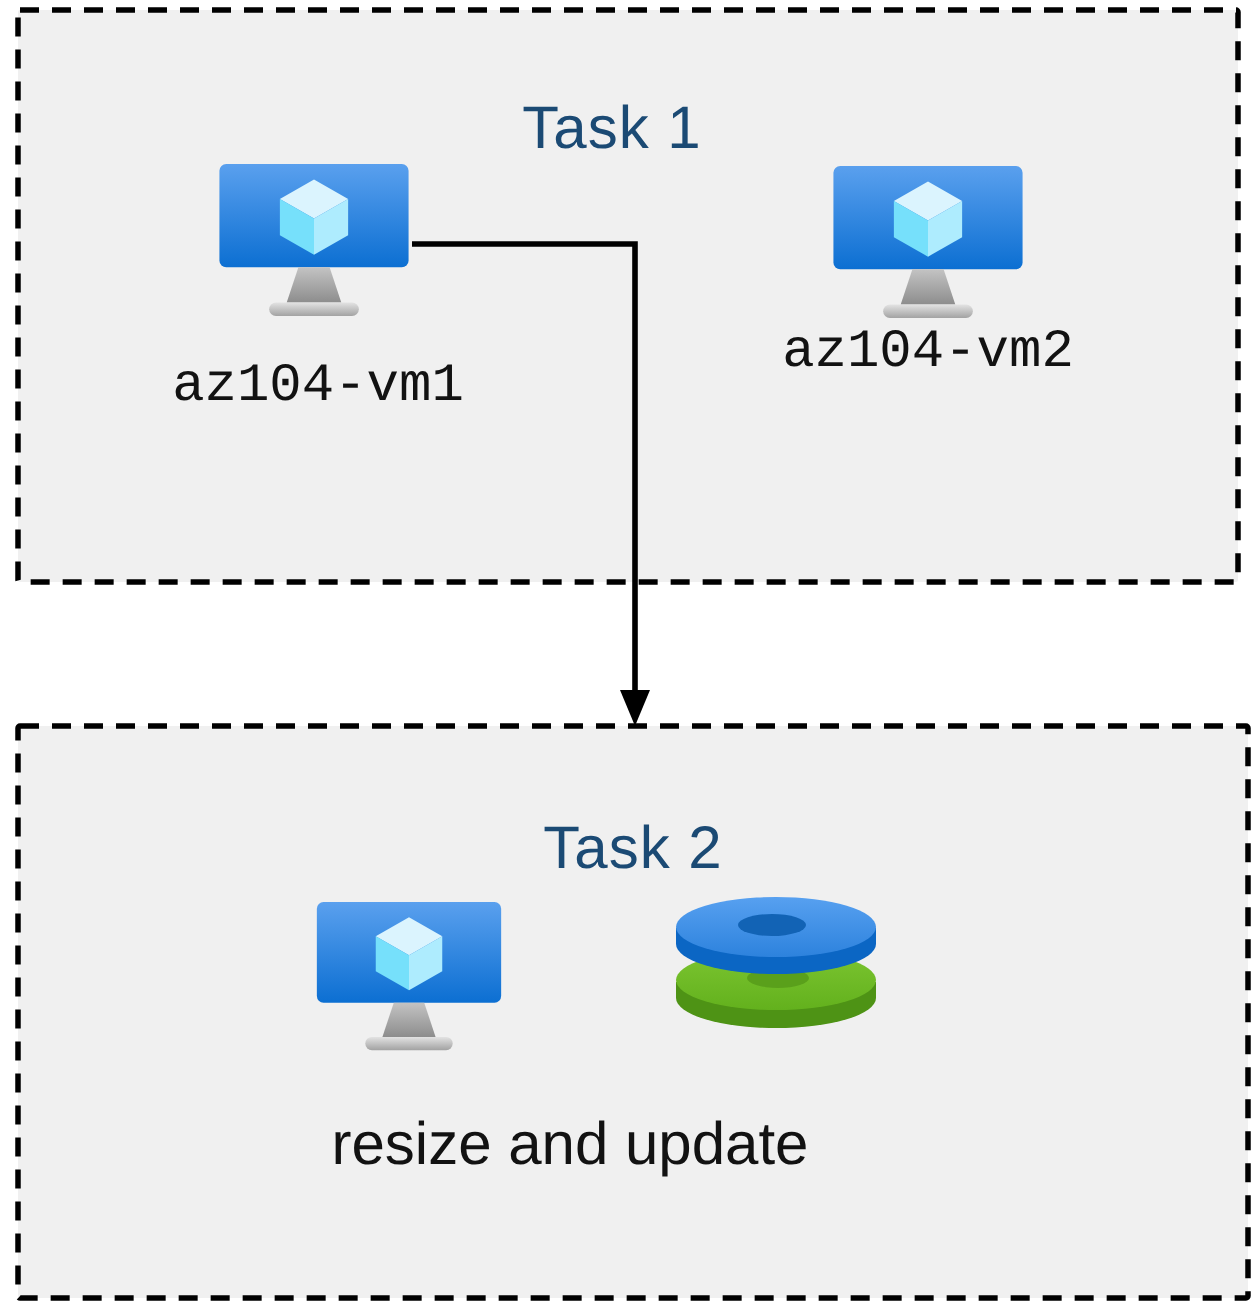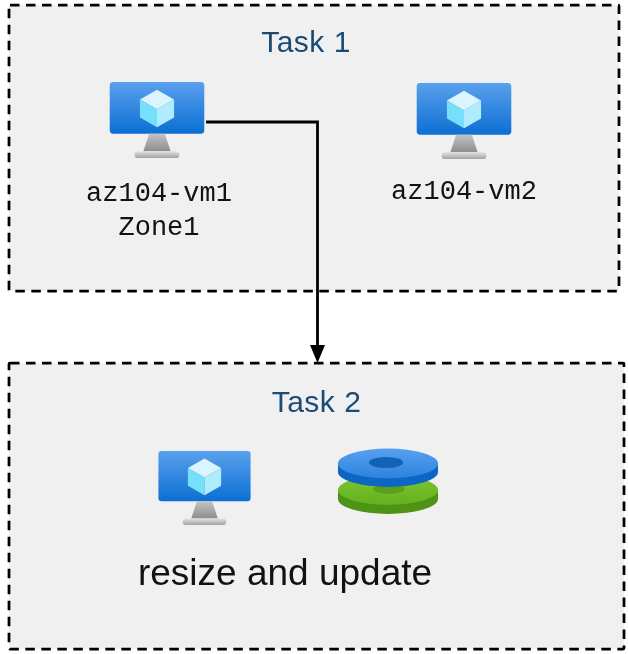--- a/index.html
+++ b/index.html
@@ -11,31 +11,32 @@
     overflow:hidden;
   }
   .layer{position:absolute;left:0;top:0;}
   .abs{position:absolute;}
   .task-title{
     color:var(--title,#1f4e79);
     font-size:30px;
     line-height:30px;
     text-align:center;
     letter-spacing:0.5px;
+    margin-top:23px;
   }
   .vm-label{
     color:var(--label,#111);
     font-size:27px;
     line-height:34px;
     text-align:center;
     font-family:Liberation Mono, monospace;
   }
   .caption{
     color:var(--label,#111);
-    font-size:37px;
+    font-size:30px;
     line-height:34px;
     text-align:center;
   }
 </style>
 </head>
 <body style="--background: #ffffff; --box-fill: #f0f0f0; --box-border: #000000; --title: #1b4a74; --label: #121212; --arrow: #000000; --vm-screen-top: #5aa0ee; --vm-screen-bottom: #0c6fd2; --cube-top: #dbf4fe; --cube-left: #76e0fb; --cube-right: #aeecfe; --disk-blue-top: #57a0f0; --disk-blue-side: #0b66c4; --disk-blue-hole: #1263b5; --disk-green-top: #7cc531; --disk-green-side: #4e9315; --disk-green-hole: #5aa01b;">
 
 <div class="stage">
 
   <svg width="0" height="0" style="position:absolute" aria-hidden="true">
@@ -90,27 +91,26 @@
     <polygon points="310,345 325,345 317.5,363" style="fill:var(--arrow,#000)"></polygon>
   </svg>
 
   <div class="abs task-title" style="left:0;top:27px;width:612px">Task 1</div>
 
   <svg class="abs" style="left:108px;top:82px" width="98" height="78">
     <use href="#sym-vm"></use>
   </svg>
   <div class="abs vm-label" style="left:59px;top:177px;width:200px">
     <div>az104-vm1</div>
-    <div>Zone1</div>
   </div>
 
   <svg class="abs" style="left:415px;top:83px" width="98" height="78">
     <use href="#sym-vm"></use>
   </svg>
-  <div class="abs vm-label" style="left:364px;top:175px;width:200px">
+  <div class="abs vm-label" style="left:364px;top:160px;width:200px">
     <div>az104-vm2</div>
   </div>
 
   <div class="abs task-title" style="left:9px;top:387px;width:615px">Task 2</div>
 
   <svg class="abs" style="left:157px;top:451px" width="95" height="76">
     <use href="#sym-vm"></use>
   </svg>
   <svg class="abs" style="left:336px;top:442px" width="104" height="78">
     <use href="#sym-disks"></use>

